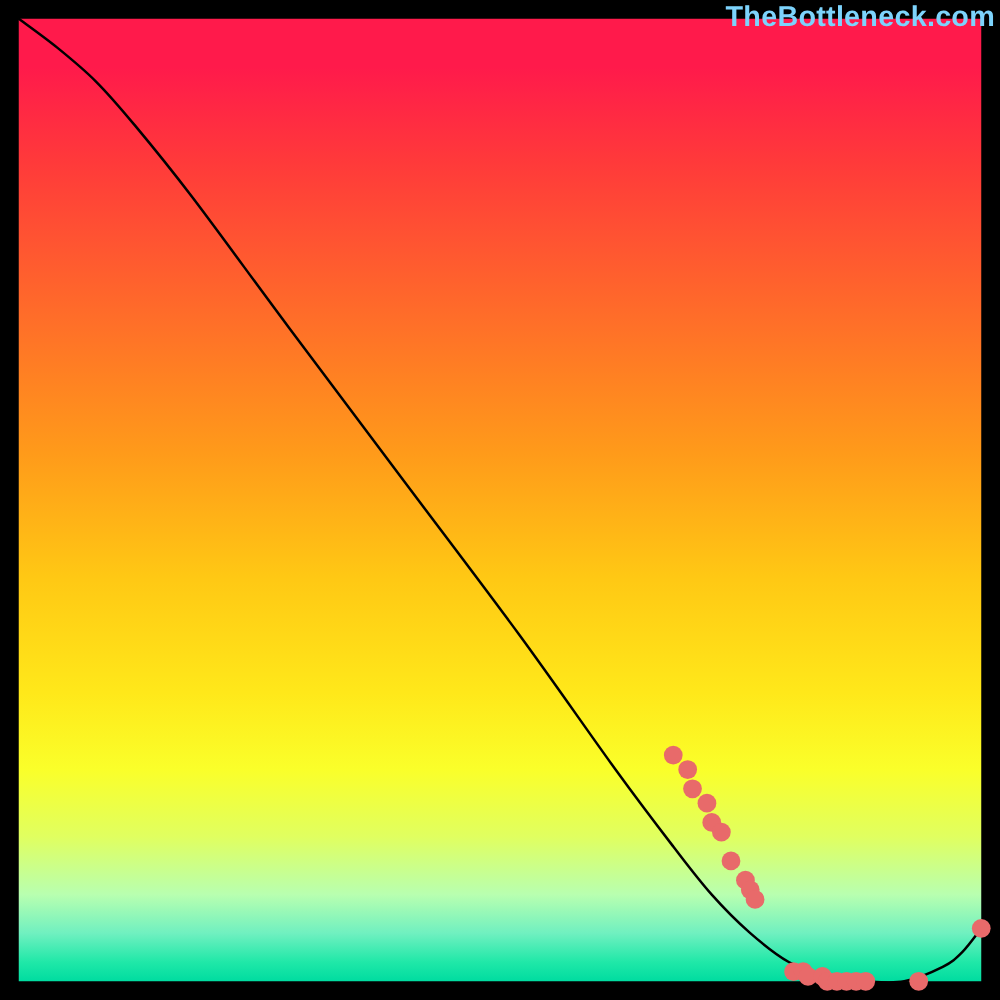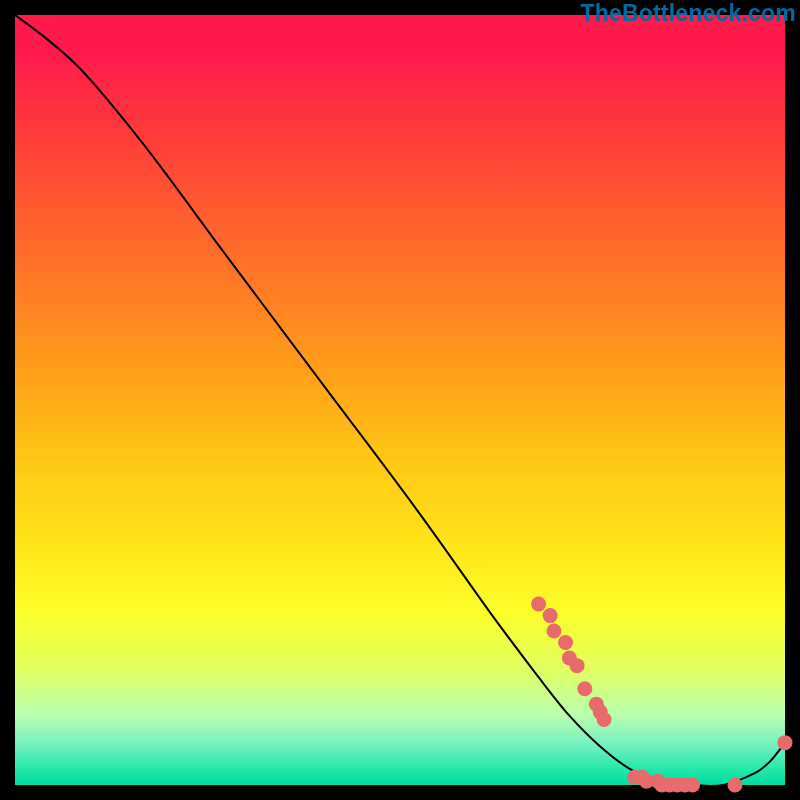--- a/index.html
+++ b/index.html
@@ -30,21 +30,21 @@
       #00dca0 100%
     );
   }
   .watermark {
     position: absolute;
     top: 0px;
     right: 4px;
     font-family: Arial, Helvetica, sans-serif;
     font-size: 23px;
     font-weight: 600;
-    color: #0369a1;
+    color: #7dd3fc;
     letter-spacing: 0.2px;
     user-select: none;
   }
   svg.curve {
     position: absolute;
     inset: 0;
     width: 100%;
     height: 100%;
     overflow: visible;
   }

